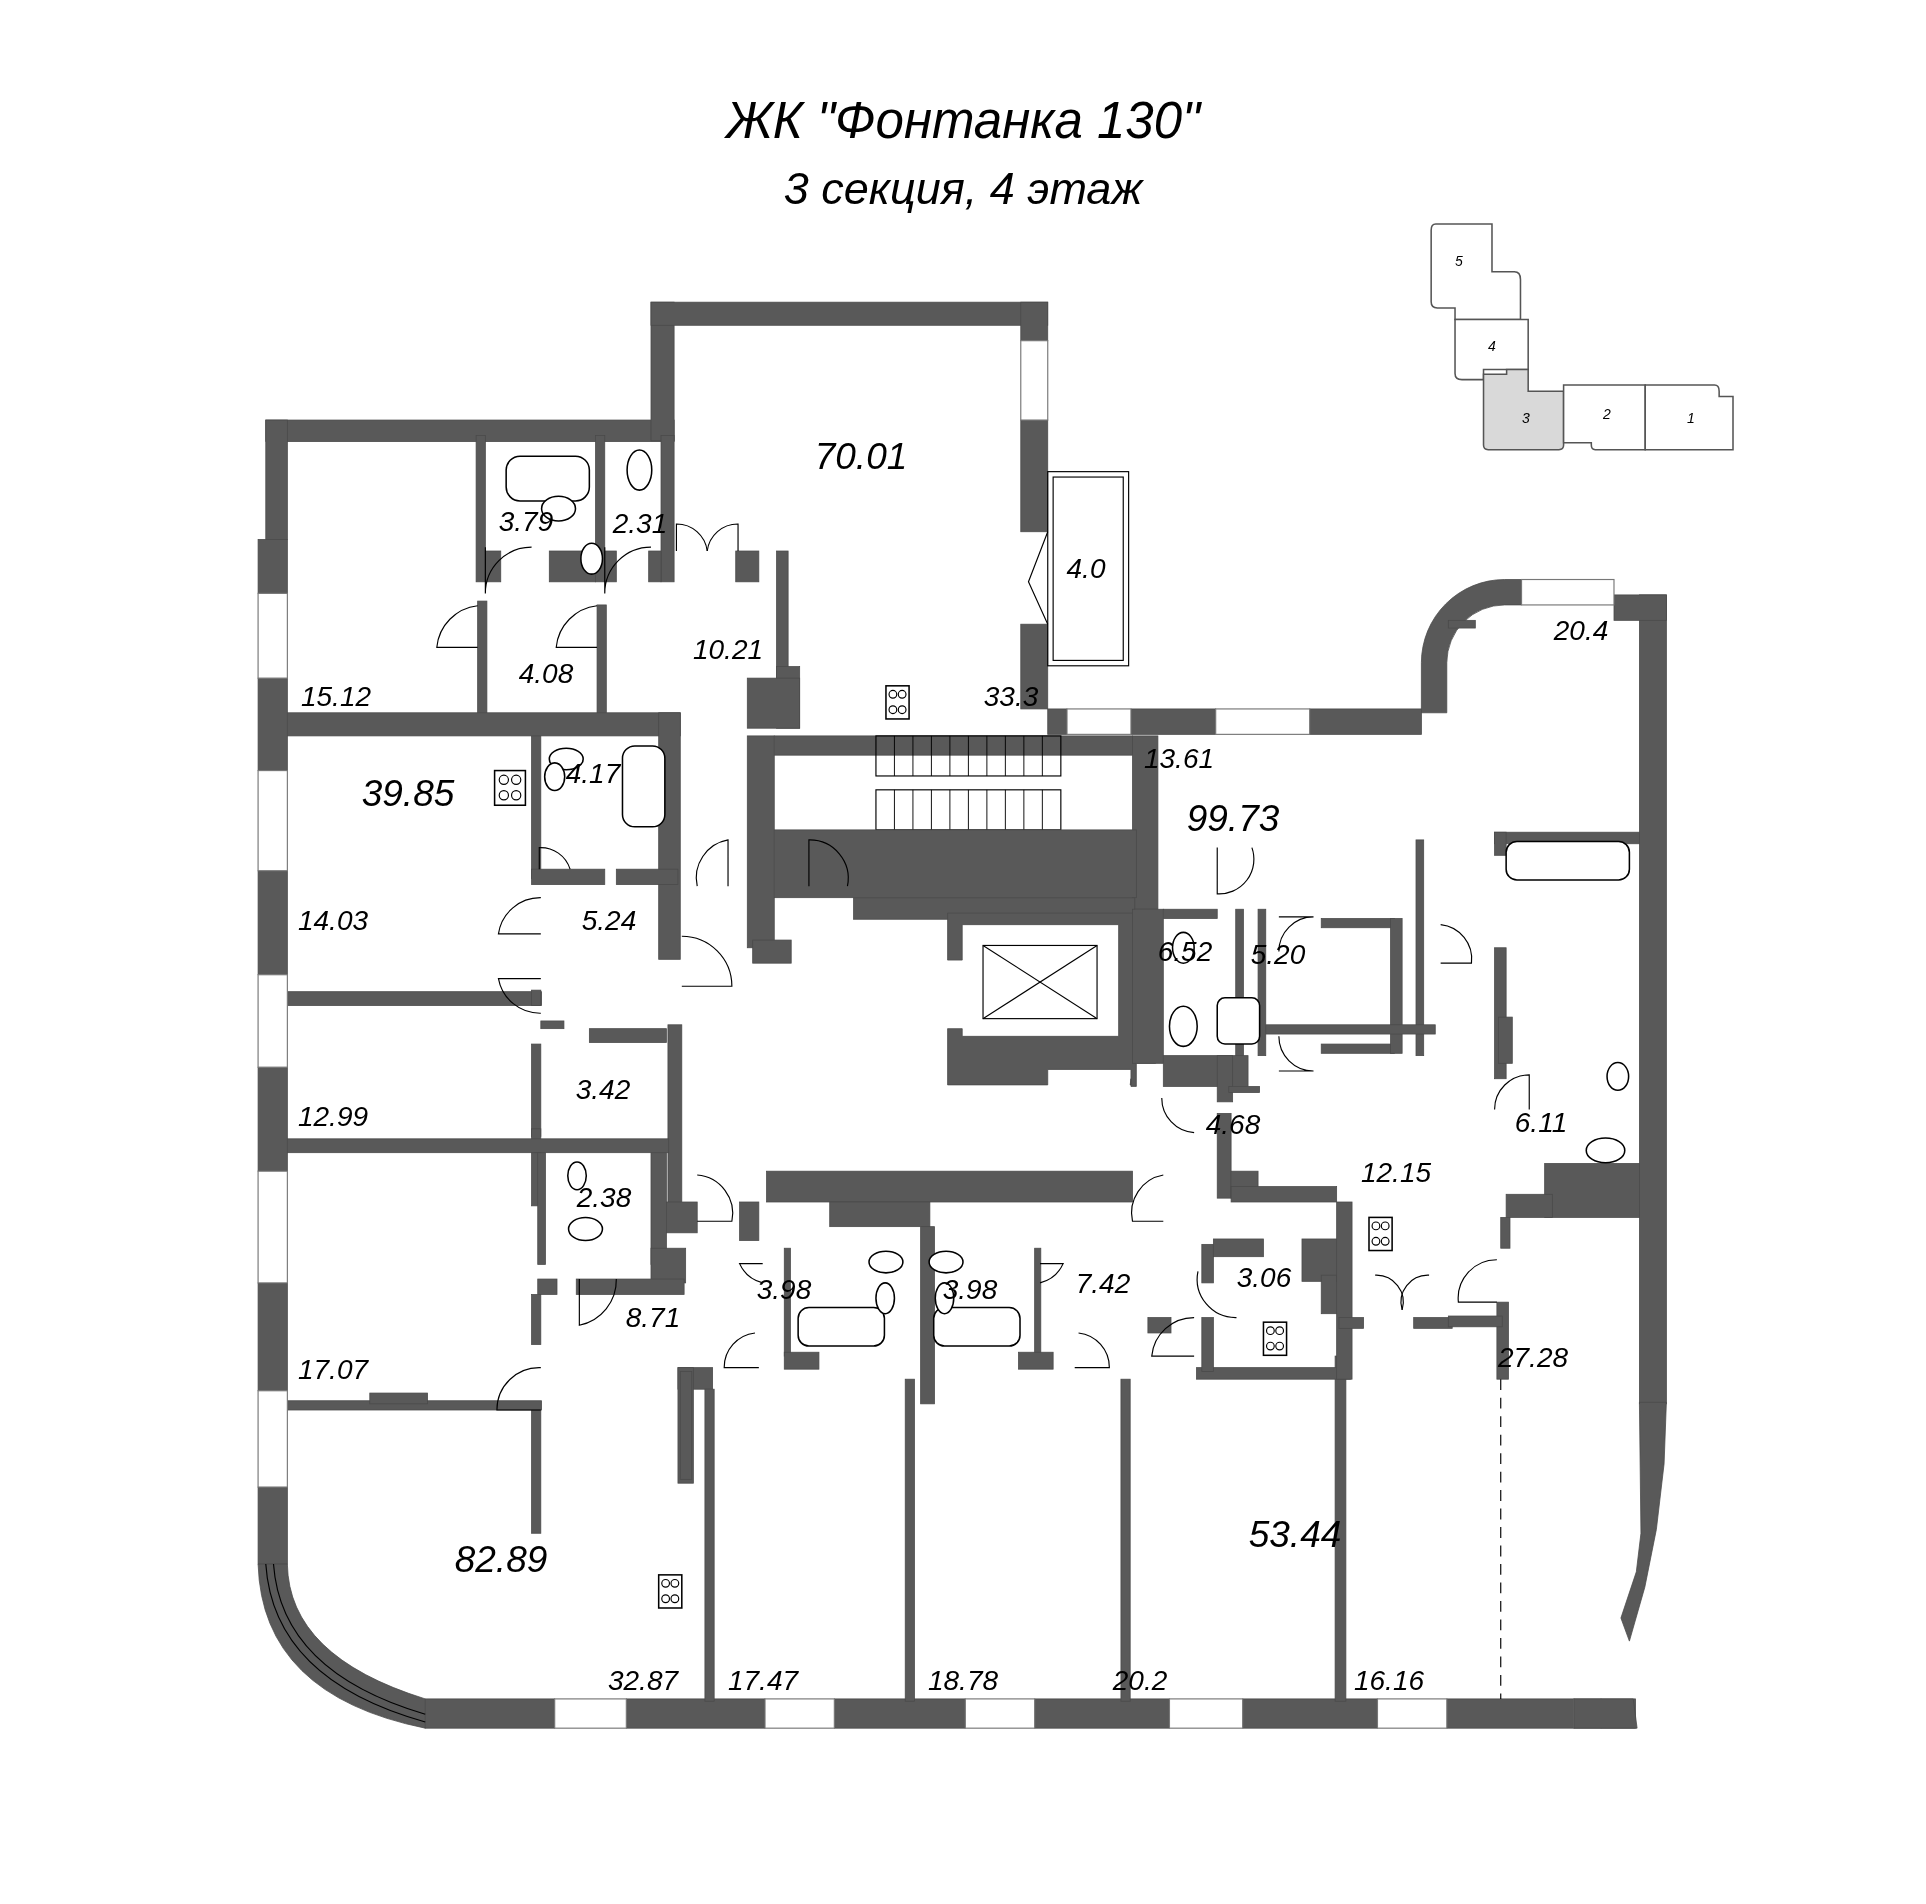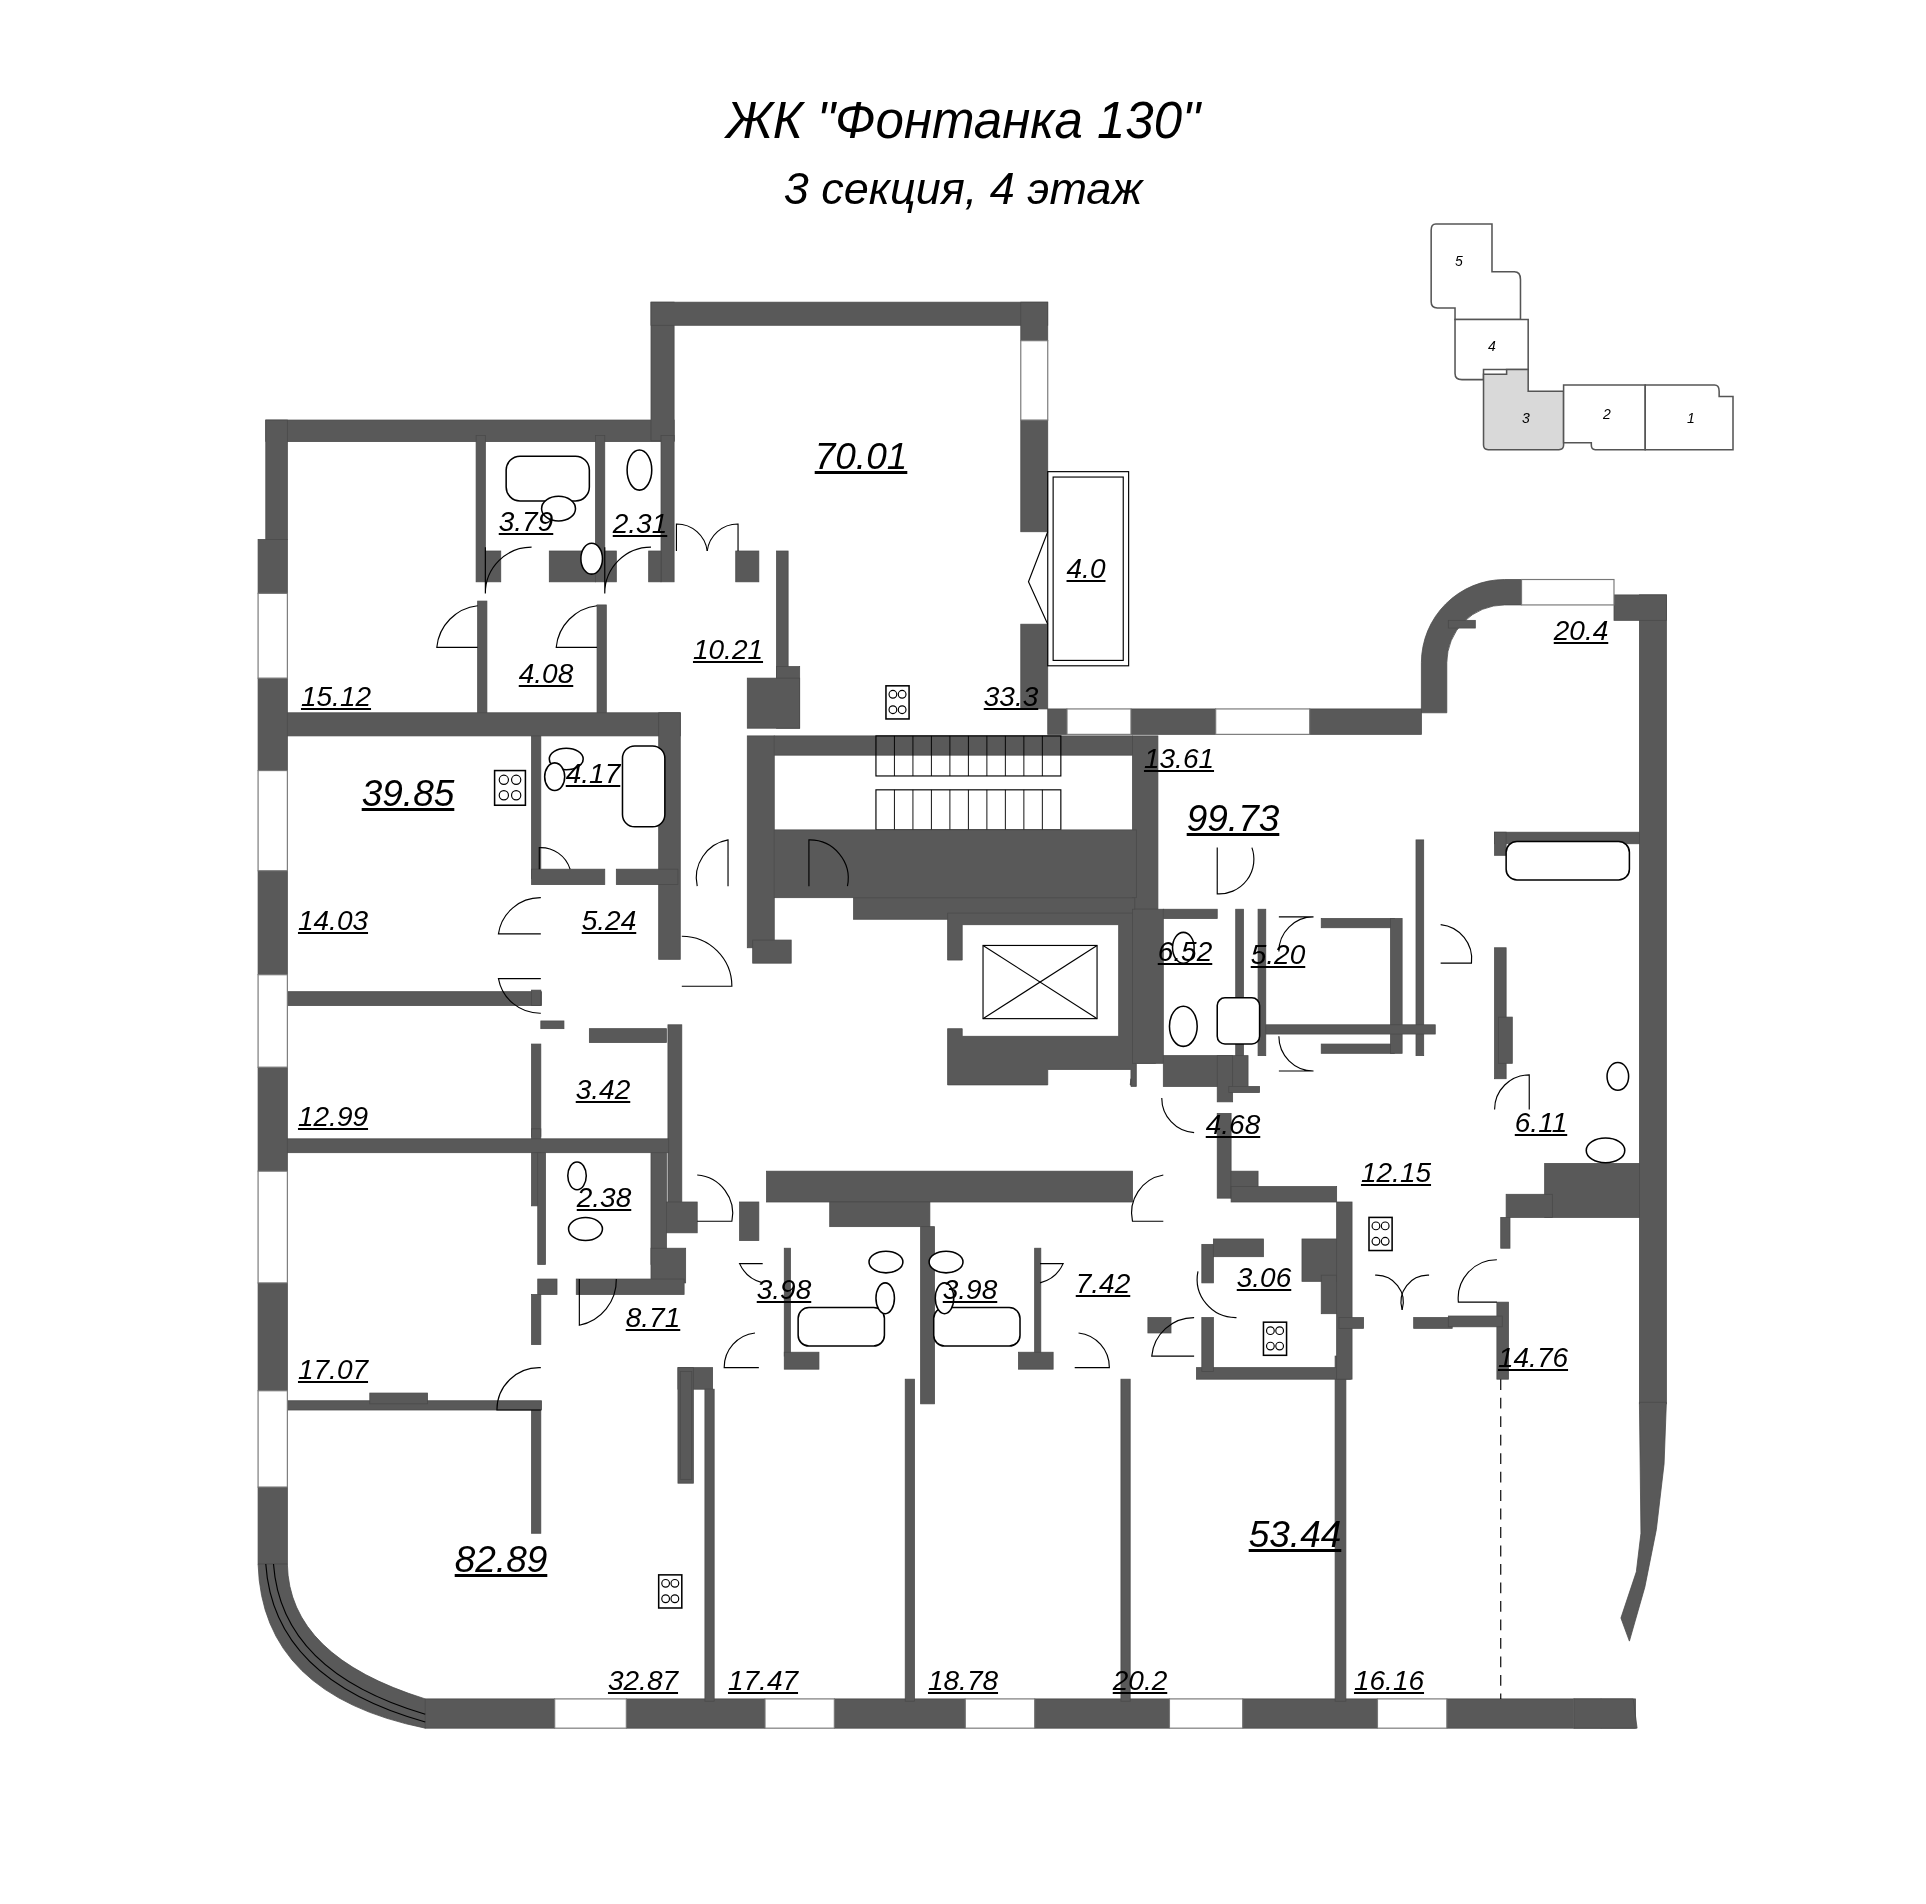--- a/index.html
+++ b/index.html
@@ -5,21 +5,21 @@
   html, body { margin:0; padding:0; background:#ffffff; }
   body { width:1926px; height:1904px; position:relative; overflow:hidden; font-family:"Liberation Sans", sans-serif; }
   .title { position:absolute; left:0; width:1926px; text-align:center; font-style:italic; color:#000; }
   .title.main { top:91px; font-size:51px; }
   .title.sub { top:163px; font-size:45px; }
   svg.plan { position:absolute; left:0; top:0; }
   .wall { fill:#595959; stroke:#4a4a4a; stroke-width:1; }
   .thin1 { fill:none; stroke:#000; stroke-width:1.5; }
   .win { fill:#fff; stroke:#777; stroke-width:1.5; }
   .fixture { fill:#fff; stroke:#000; stroke-width:2; }
-  .lbl { position:absolute; font-style:italic; color:#000; white-space:nowrap; transform:translate(-50%,-50%);text-decoration:underline; }
+  .lbl { position:absolute; font-style:italic; color:#000; white-space:nowrap; transform:translate(-50%,-50%); }
   .lbl.small { font-size:28px; }
   .lbl.big { font-size:37px; }
   .key { position:absolute; left:0; top:0; }
   .key-lbl { position:absolute; font-style:italic; font-size:14px; color:#000; transform:translate(-50%,-50%); }
 </style>
 </head>
 <body>
 
 <div class="title main">ЖК "Фонтанка 130"</div>
 <div class="title sub">3 секция, 4 этаж</div>
@@ -360,20 +360,20 @@
 <div class="lbl small" style="left:333px;top:1117px">12.99</div>
 <div class="lbl small" style="left:1233px;top:1125px">4.68</div>
 <div class="lbl small" style="left:1541px;top:1123px">6.11</div>
 <div class="lbl small" style="left:1396px;top:1173px">12.15</div>
 <div class="lbl small" style="left:604px;top:1198px">2.38</div>
 <div class="lbl small" style="left:784px;top:1290px">3.98</div>
 <div class="lbl small" style="left:970px;top:1290px">3.98</div>
 <div class="lbl small" style="left:1103px;top:1284px">7.42</div>
 <div class="lbl small" style="left:1264px;top:1278px">3.06</div>
 <div class="lbl small" style="left:653px;top:1318px">8.71</div>
-<div class="lbl small" style="left:1533px;top:1358px">14.76</div>
+<div class="lbl small" style="left:1533px;top:1358px">27.28</div>
 <div class="lbl small" style="left:333px;top:1370px">17.07</div>
 <div class="lbl small" style="left:643px;top:1681px">32.87</div>
 <div class="lbl small" style="left:763px;top:1681px">17.47</div>
 <div class="lbl small" style="left:963px;top:1681px">18.78</div>
 <div class="lbl small" style="left:1140px;top:1681px">20.2</div>
 <div class="lbl small" style="left:1389px;top:1681px">16.16</div>
 
 
 </body></html>

